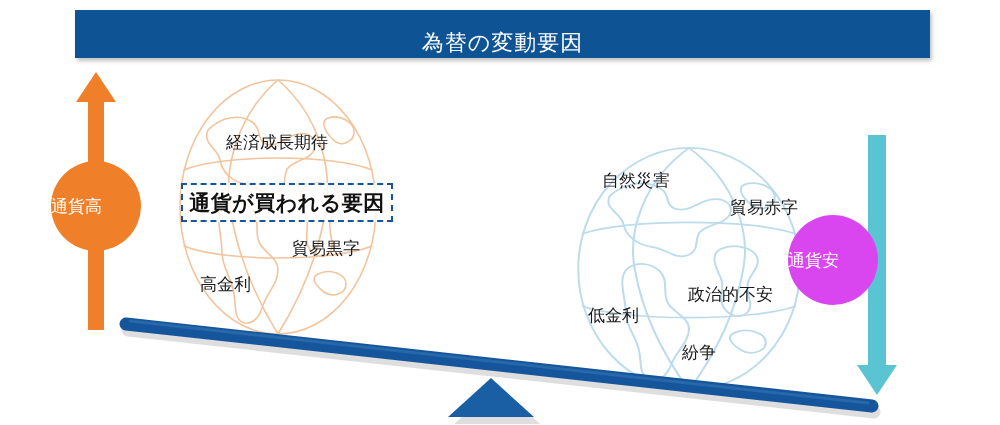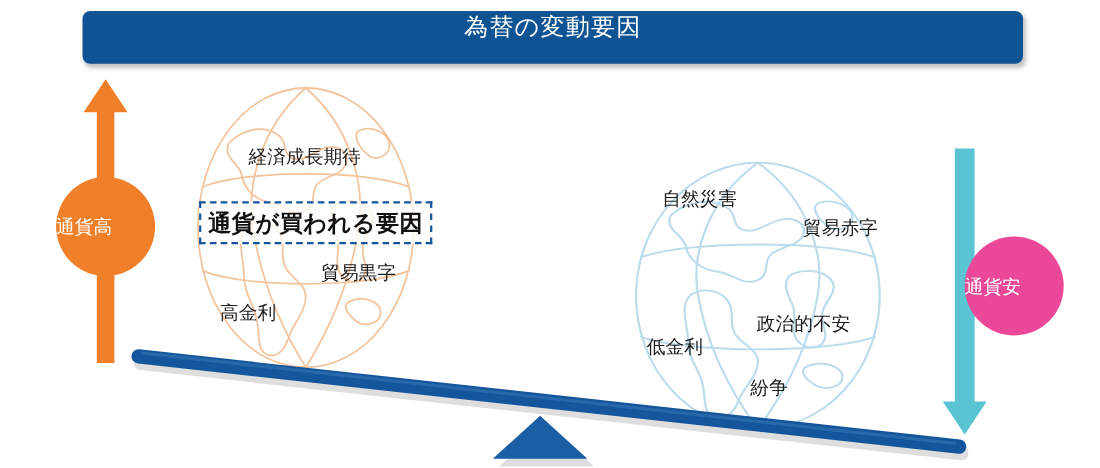--- a/index.html
+++ b/index.html
@@ -19,24 +19,24 @@
   }
 
   
   .title-banner {
     position: absolute;
     left: 75px;
     top: 10px;
     width: 855px;
     height: 48px;
     background: #0E5394;
-    border-radius: 7px;
+    border-radius: 0;
     box-shadow: 2px 3px 4px rgba(120,120,120,0.45);
     display: flex;
-    align-items: flex-start;
+    align-items: flex-end;
     justify-content: center;
   }
   .title-text {
     color: #ffffff;
     font-size: 22px;
     letter-spacing: 1px;
     font-weight: 400;
   }
 
   
@@ -169,21 +169,21 @@
   </div>
   <div class="arrow-badge" style="left:51px; top:161px; width:90px; height:90px; background:#F07F29;">
     <span>通貨高</span>
   </div>
 
   <div class="arrow-group" style="left:853px; top:133px;">
     <svg width="48" height="264" viewBox="0 0 48 264" aria-hidden="true">
       <path d="M24 262 L 44 232 L 33 232 L 33 2 L 15 2 L 15 232 L 4 232 Z" fill="#5BC4D2"></path>
     </svg>
   </div>
-  <div class="arrow-badge" style="left:877px; top:215px; width:90px; height:90px; background:#ec4899;">
+  <div class="arrow-badge" style="left:788px; top:215px; width:90px; height:90px; background:#d946ef;">
     <span>通貨安</span>
   </div>
 
   <div class="seesaw">
     <svg width="1000" height="425" viewBox="0 0 1000 425" aria-hidden="true">
 
       <polygon points="493,381 536,420 450,420" fill="#bdbdbd" opacity="0.5" transform="translate(4,4)"></polygon>
 
       <polygon points="491,378 534,417 448,417" fill="#1A5FA4"></polygon>
 

